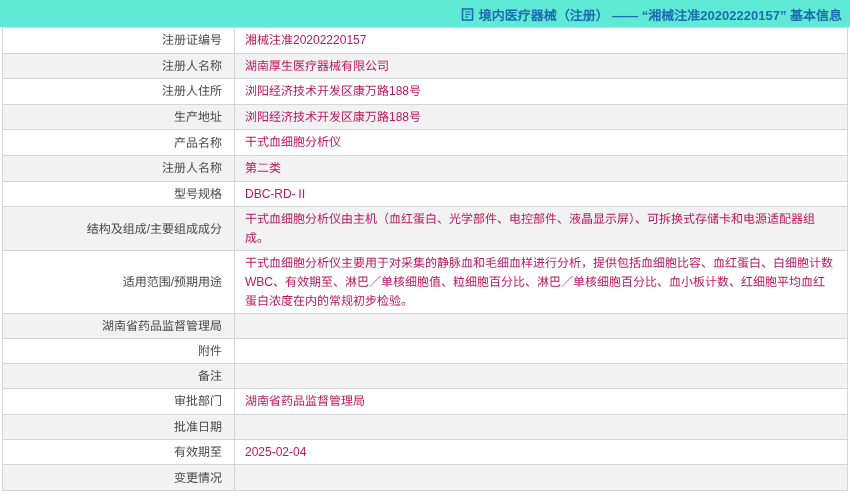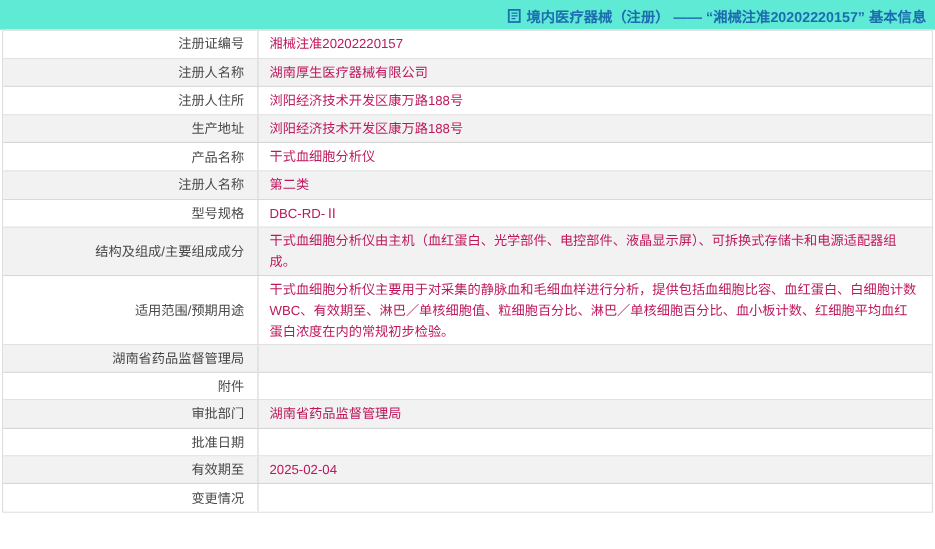--- a/index.html
+++ b/index.html
@@ -117,20 +117,24 @@
   </div>
   <div class="row">
     <div class="cell-label">湖南省药品监督管理局</div>
     <div class="cell-value"></div>
   </div>
   <div class="row">
     <div class="cell-label">附件</div>
     <div class="cell-value"></div>
   </div>
   <div class="row">
+    <div class="cell-label">备注</div>
+    <div class="cell-value"></div>
+  </div>
+  <div class="row">
     <div class="cell-label">审批部门</div>
     <div class="cell-value">湖南省药品监督管理局</div>
   </div>
   <div class="row">
     <div class="cell-label">批准日期</div>
   </div>
   <div class="row">
     <div class="cell-label">有效期至</div>
     <div class="cell-value">2025-02-04</div>
   </div>

